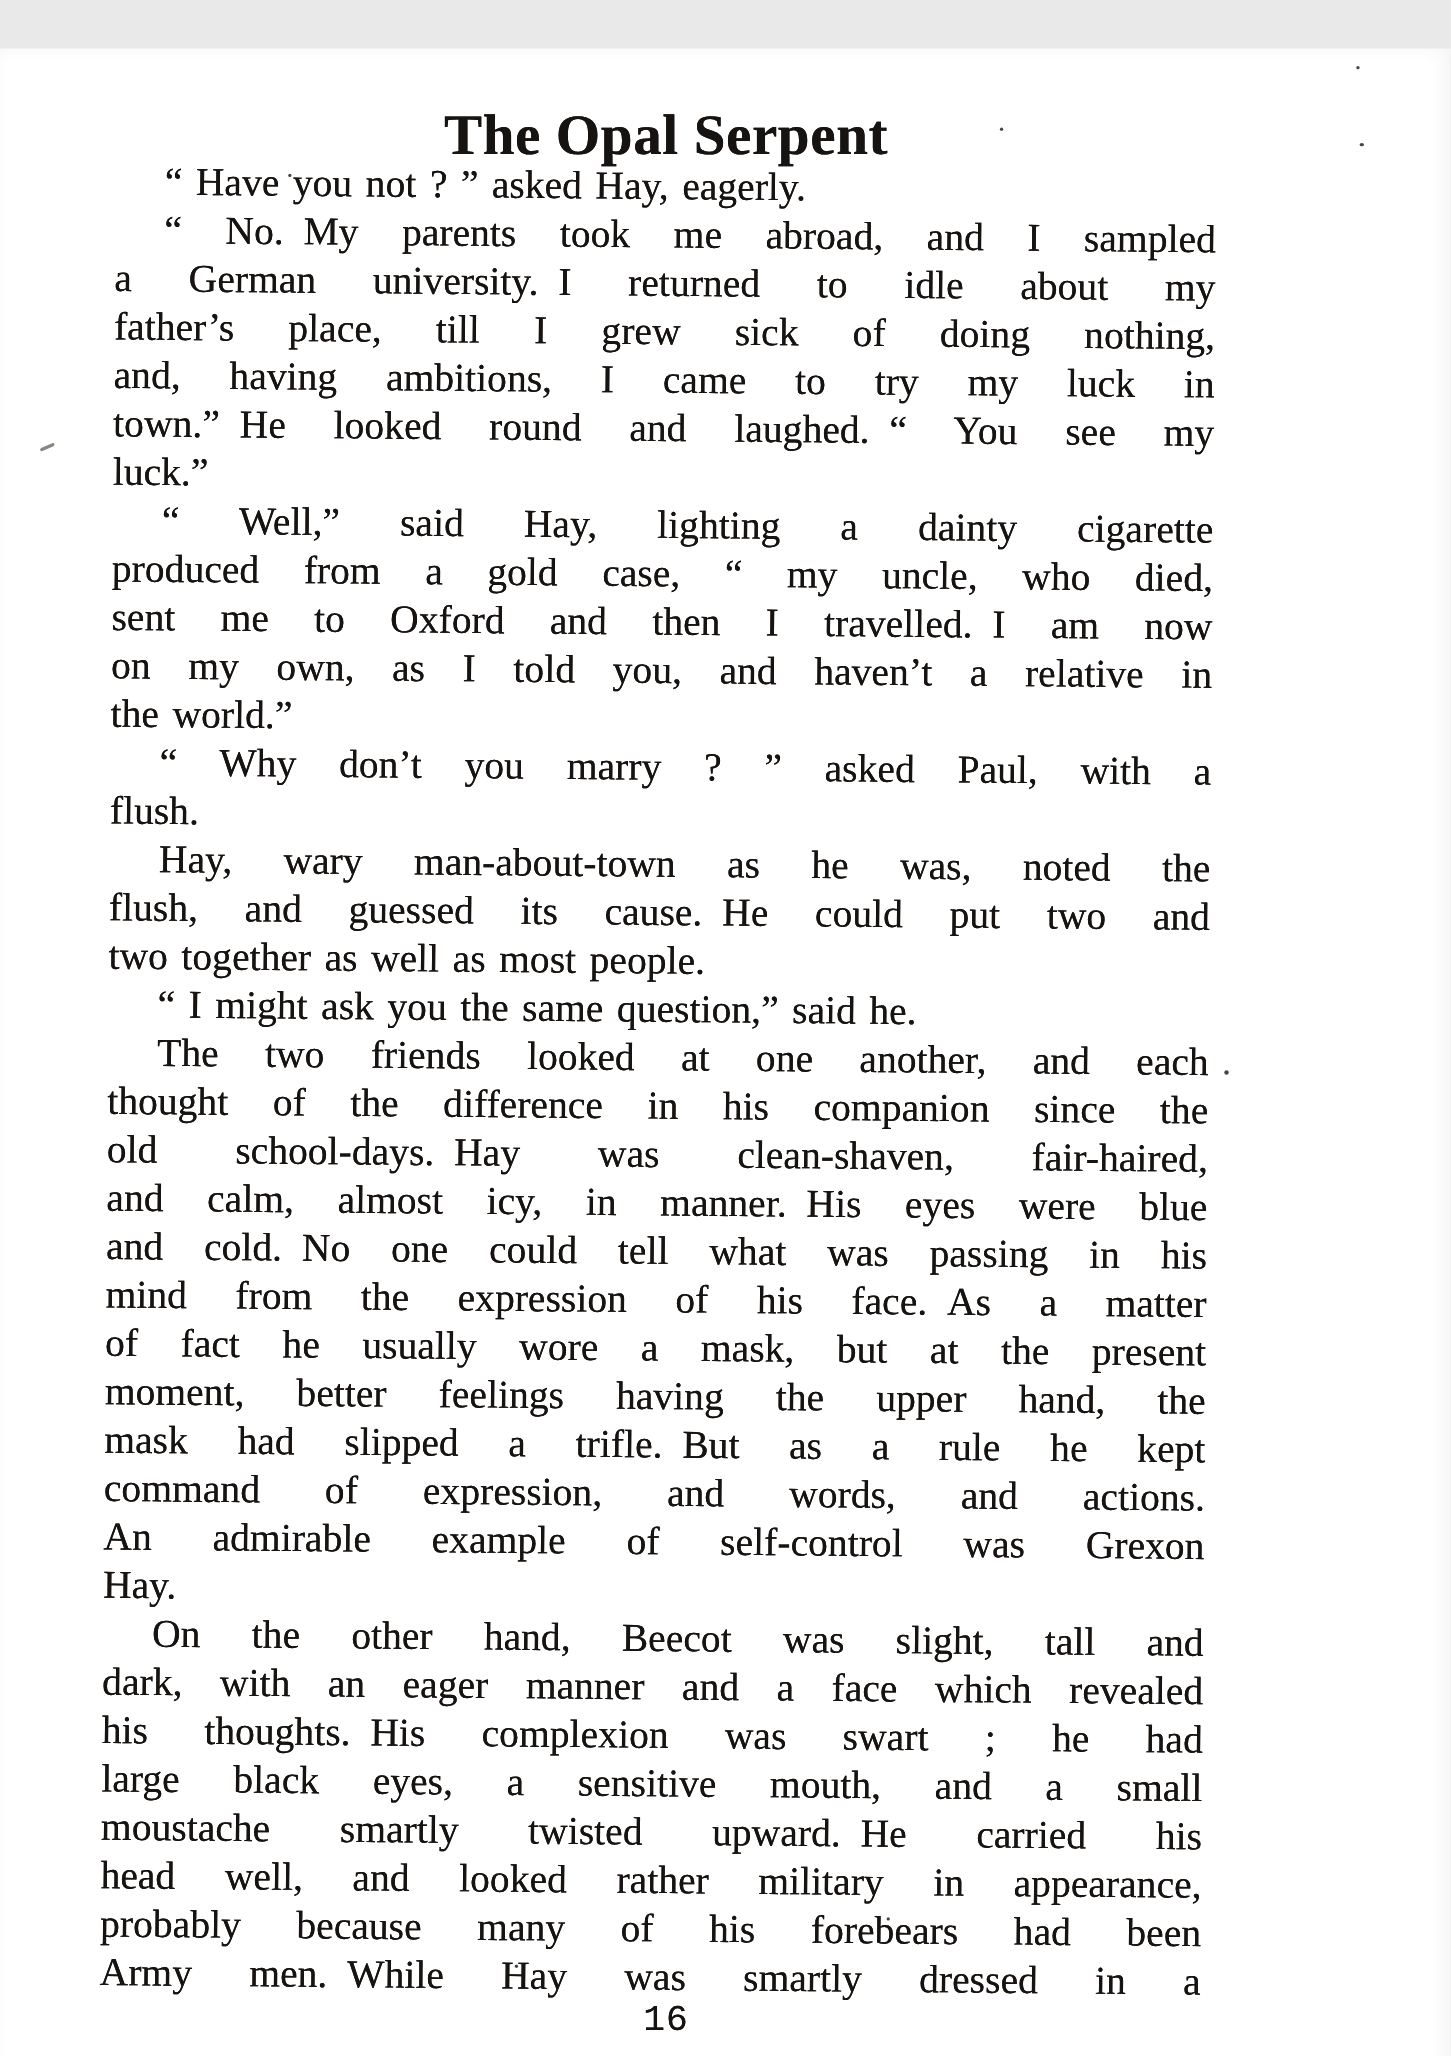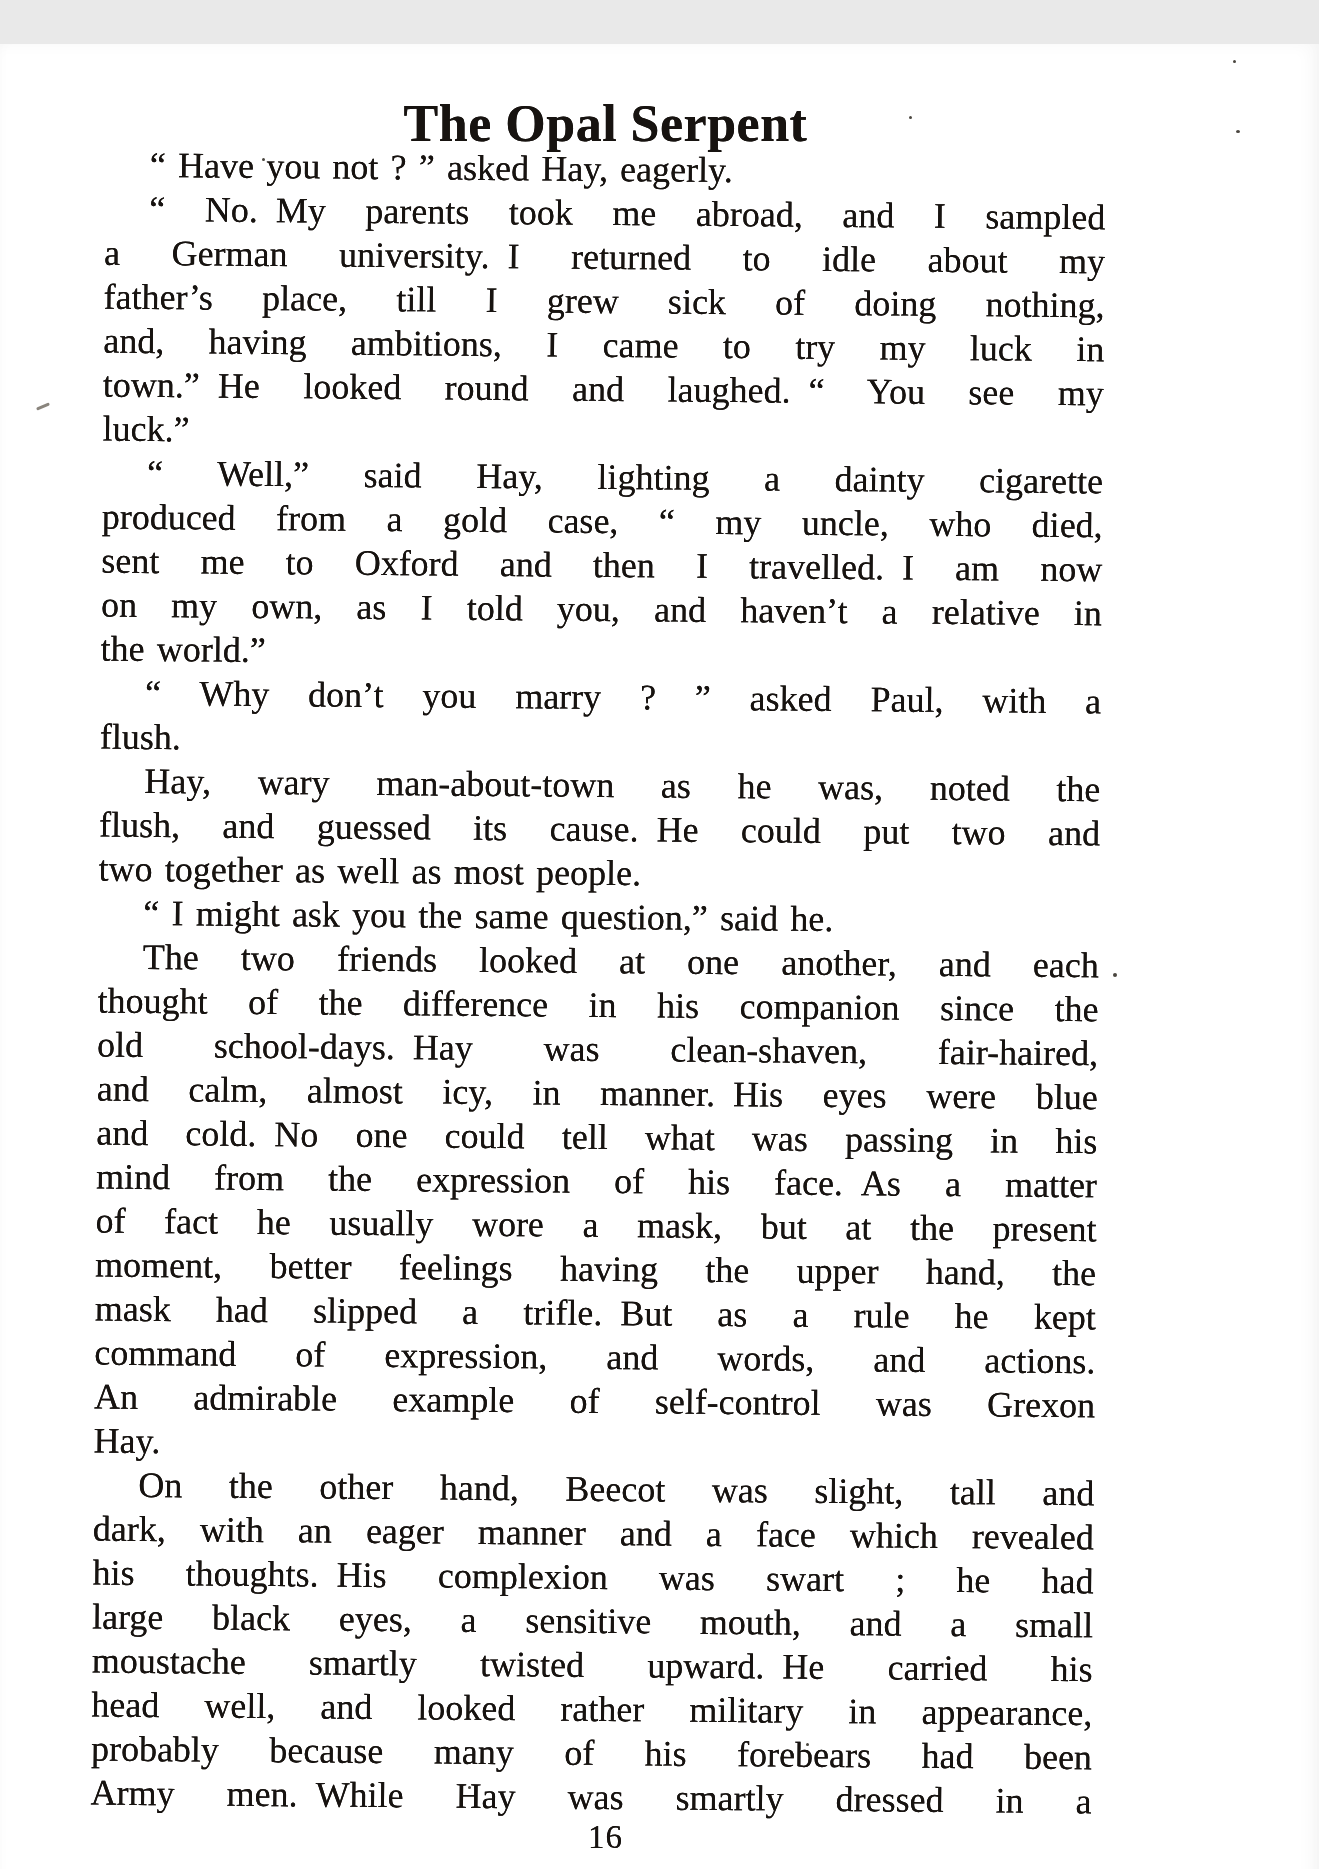--- a/index.html
+++ b/index.html
@@ -50,20 +50,21 @@
     text-indent: 45px;
   }
   .page-number {
     position: absolute;
     top: 1773px; left: 105px; width: 1001px; height: 40px;
     line-height: 40px;
     text-align: center;
     font-size: 33px;
     letter-spacing: 1px;
     text-shadow: 0 0 0.5px currentColor;
+    font-family: Liberation Mono, monospace;
   }
   
   .speck {
     position: absolute;
     background: #4a463f;
     border-radius: 50%;
   }
   .speck.s1 { left: 262px;  top: 114px;  width: 3px;  height: 3px; }
   .speck.s2 { left: 909px;  top: 72px;   width: 3px;  height: 3px; }
   .speck.s3 { left: 1236px; top: 86px;   width: 4px;  height: 3px; }

